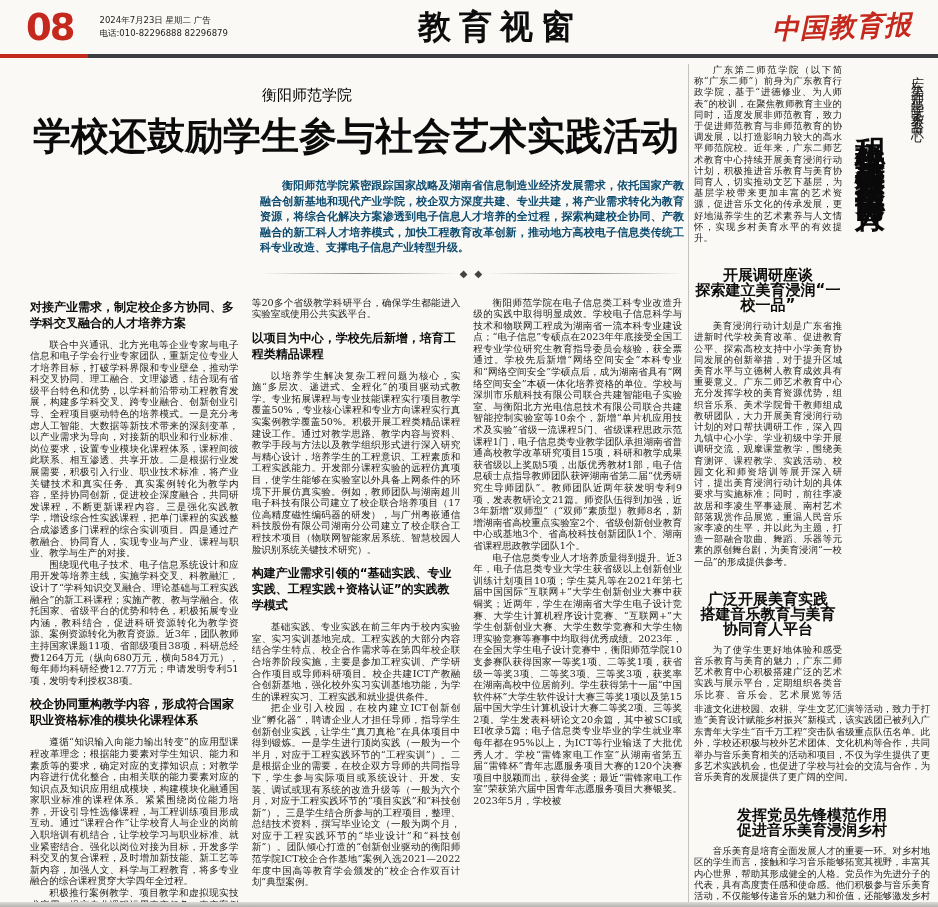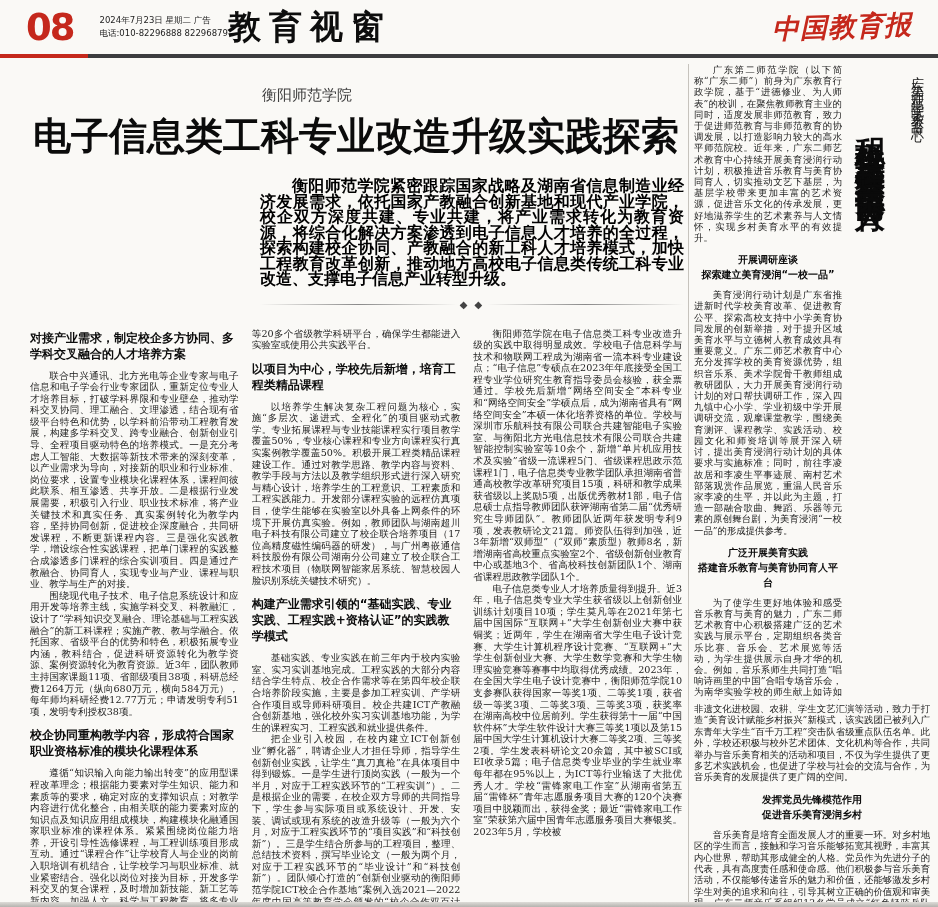--- a/index.html
+++ b/index.html
@@ -3,48 +3,48 @@
 <meta charset="utf-8">
 <style>
   html,body{margin:0;padding:0;}
   body{width:938px;height:907px;overflow:hidden;background:#e9e7e3;}
   .page{position:relative;width:938px;height:907px;background:#faf9f6;overflow:hidden;
         font-family:"DejaVu Serif",serif;color:#1c1c1c;}
   
   .hdr{display:flex;align-items:center;height:50px;padding:2px 26px 0 26px;}
   .pagenum{font-family:"DejaVu Sans",sans-serif;font-size:37px;font-weight:bold;color:#c5281c;line-height:1;letter-spacing:-2px;}
   .hdr-meta{margin-left:26px;font-family:"DejaVu Sans",sans-serif;font-size:8.5px;color:#222;line-height:1.5;}
-  .hdr-title{flex:1;font-family:Liberation Mono, monospace;font-size:33px;font-weight:900;letter-spacing:8px;color:#0d0d0d;}
+  .hdr-title{flex:1;text-align:center;font-family:Liberation Mono, monospace;font-size:33px;font-weight:900;letter-spacing:8px;color:#0d0d0d;}
   .hdr-logo{font-size:27px;font-weight:bold;font-style:italic;color:#c5281c;transform:rotate(-2deg);letter-spacing:1px;white-space:nowrap;}
   .hdr-rule{height:4px;margin:2px 0 0 0;background:linear-gradient(to right,#c5281c 0,#c5281c 88px,#3c3d3f 88px,#3c3d3f 100%);}
   
   .content{display:flex;padding:4px 6px 0 30px;height:846px;}
   .main-art{width:652px;flex:none;}
   .v-div{width:1px;background:#c6c3bd;margin:2px 5px 6px 6px;}
   .right-art{flex:1;position:relative;padding-top:2px;}
   
-  .kicker{margin:24px 0 0 232px;font-family:"DejaVu Sans",sans-serif;font-size:15px;color:#404040;}
+  .kicker{margin:24px 0 0 232px;font-family:"DejaVu Sans",sans-serif;font-size:15px;color:#000000;}
   .headline{margin:6px 0 0 0;text-align:center;font-size:38px;font-weight:900;letter-spacing:0;white-space:nowrap;color:#0b0b0b;font-family:"DejaVu Serif",serif;}
-  .lead{width:424px;margin:16px 0 0 230px;font-size:16px;line-height:15.5px;font-weight:600;text-align:justify;color:#000000;}
+  .lead{width:424px;margin:16px 0 0 230px;font-size:11px;line-height:15.5px;font-weight:600;text-align:justify;color:#0c4a6e;}
   .lead p{margin:0;text-indent:2em;}
   .lead-div{width:424px;margin:12px 0 0 230px;display:flex;align-items:center;}
   .lead-div .ln{flex:1;height:1px;background:linear-gradient(to right,rgba(120,120,120,0),#8a8a8a,rgba(120,120,120,0));}
   .lead-div .dm{font-size:10px;color:#444;margin:0 3px;letter-spacing:2px;}
   .cols{display:flex;gap:13px;margin-top:18px;height:616px;overflow:hidden;}
   .mcol{flex:1;overflow:hidden;}
   .blk-h{font-family:"DejaVu Sans",sans-serif;font-weight:bold;font-size:12px;line-height:16px;margin:10px 0 8px 0;color:#0d0d0d;}
   .mcol .blk-h:first-child{margin-top:2px;}
   .blk-p,.blk-pc{font-size:9.6px;line-height:11.6px;text-align:justify;margin:0;color:#1b1b1b;}
   .blk-p{text-indent:2em;}
   .blk-pc{text-indent:0;}
   
   .ra-top{position:relative;height:636px;overflow:hidden;}
   .ra-narrow{width:148px;}
   .ra-narrow .blk-p,.ra-narrow .blk-pc{font-size:9.4px;line-height:11.2px;}
-  .blk-sh{font-family:"DejaVu Sans",sans-serif;font-weight:bold;font-size:10px;line-height:15px;text-align:center;margin:9px 0 7px 0;white-space:pre-line;color:#0d0d0d;}
+  .blk-sh{font-family:"DejaVu Sans",sans-serif;font-weight:bold;font-size:15px;line-height:15px;text-align:center;margin:25px 0 7px 0;white-space:pre-line;color:#0d0d0d;}
   .ra-headline{position:absolute;top:50px;right:42px;height:586px;writing-mode:vertical-rl;
       font-family:"DejaVu Serif",serif;font-weight:900;font-size:30px;letter-spacing:4px;color:#0a0a0a;}
   .ra-kicker{position:absolute;top:2px;right:6px;height:260px;writing-mode:vertical-rl;
       font-family:"DejaVu Sans",sans-serif;font-size:13px;letter-spacing:4px;color:#1a1a1a;}
   .ra-wide{margin-top:3px;width:236px;}
   .ra-wide .blk-p,.ra-wide .blk-pc{font-size:9.4px;line-height:11.4px;}
   
   .bottom-edge{position:absolute;left:0;right:0;bottom:0;height:5px;background:linear-gradient(#dedcd8,#b5b3af);}
 </style>
 </head>
@@ -60,21 +60,21 @@
     </div>
     <div class="hdr-title">教育视窗</div>
     <div class="hdr-logo">中国教育报</div>
   </div>
   <div class="hdr-rule"></div>
 
   <div class="content">
 
     <section class="main-art">
       <div class="kicker">衡阳师范学院</div>
-      <h1 class="headline">电子信息类工科专业改造升级实践探索</h1>
+      <h1 class="headline">学校还鼓励学生参与社会艺术实践活动</h1>
       <div class="lead">
         <p>衡阳师范学院紧密跟踪国家战略及湖南省信息制造业经济发展需求，依托国家产教融合创新基地和现代产业学院，校企双方深度共建、专业共建，将产业需求转化为教育资源，将综合化解决方案渗透到电子信息人才培养的全过程，探索构建校企协同、产教融合的新工科人才培养模式，加快工程教育改革创新，推动地方高校电子信息类传统工科专业改造、支撑电子信息产业转型升级。</p>
       </div>
       <div class="lead-div">
         <span class="ln"></span>
         <span class="dm">◆ ◆</span>
         <span class="ln"></span>
       </div>
       <div class="cols">
         <div class="mcol">

